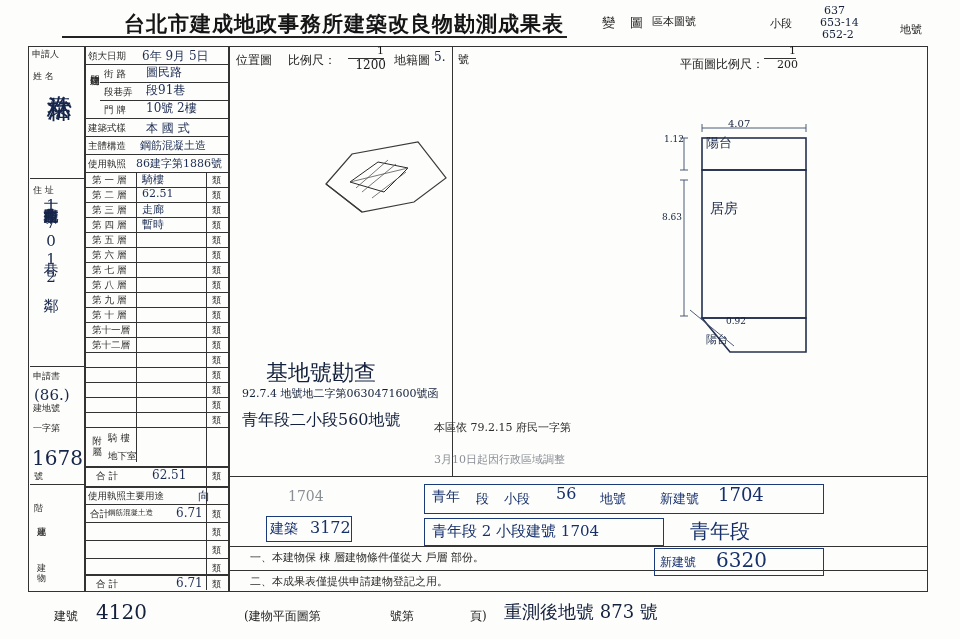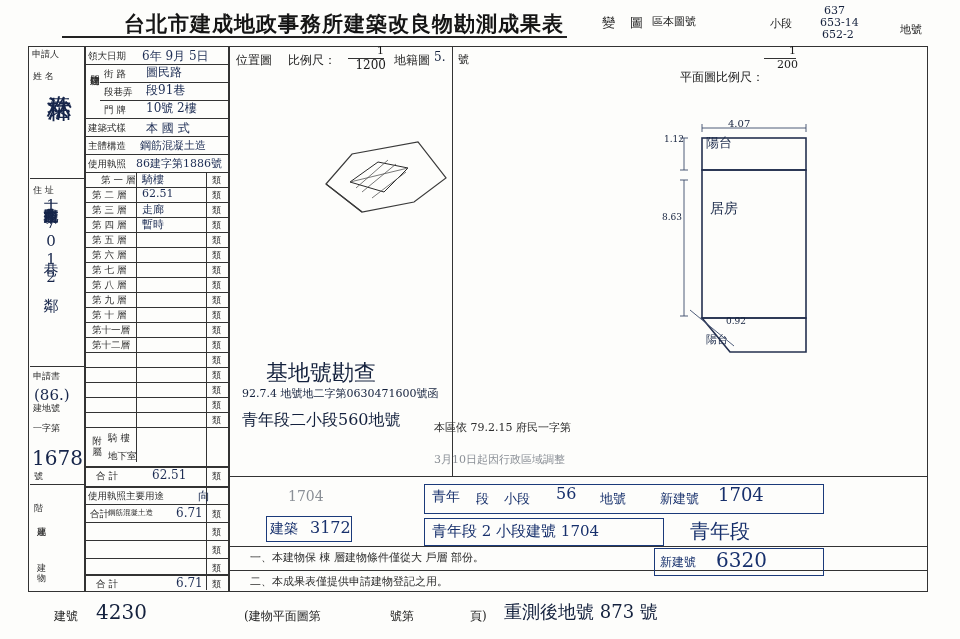--- a/index.html
+++ b/index.html
@@ -206,21 +206,21 @@
   <div class="abs hline" style="left:84px; top:154px; width:144px;"></div>
 
   <div class="abs tbl-row-lbl" style="left:88px; top:158px;">使用執照</div>
   <div class="abs tbl-val" style="left:136px; top:156px; font-size:11px;">86建字第1886號</div>
   <div class="abs hline" style="left:84px; top:172px; width:144px;"></div>
 
   <div class="abs vline" style="left:136px; top:172px; height:290px;"></div>
   <div class="abs vline" style="left:206px; top:172px; height:418px;"></div>
 
   <div class="abs" id="floors-holder" style="left:84px; top:172px; width:144px;">
-      <div class="tbl-row-lbl" style="position: absolute; left: 8px; top: 2px; margin-left: 9px;">第 一 層</div>
+      <div class="tbl-row-lbl" style="position: absolute; left: 8px; top: 2px;">第 一 層</div>
       <div class="tbl-val" style="position: absolute; left: 58px; top: 0px; font-size: 11px;">騎樓</div>
       <div class="unit-lbl" style="position: absolute; left: 128px; top: 2px;">類</div>
       <div class="hline" style="position: absolute; left: 0px; top: 15px; width: 144px;"></div>
       <div class="tbl-row-lbl" style="position: absolute; left: 8px; top: 17px;">第 二 層</div>
       <div class="tbl-val" style="position: absolute; left: 58px; top: 15px; font-size: 11px;">62.51</div>
       <div class="unit-lbl" style="position: absolute; left: 128px; top: 17px;">類</div>
       <div class="hline" style="position: absolute; left: 0px; top: 30px; width: 144px;"></div>
       <div class="tbl-row-lbl" style="position: absolute; left: 8px; top: 32px;">第 三 層</div>
       <div class="tbl-val" style="position: absolute; left: 58px; top: 30px; font-size: 11px;">走廊</div>
       <div class="unit-lbl" style="position: absolute; left: 128px; top: 32px;">類</div>
@@ -323,21 +323,21 @@
   <svg class="abs" id="map-poly" width="130" height="90" viewBox="0 0 130 90">
     <polygon points="4,44 30,14 96,2 124,38 92,62 40,72" fill="none" stroke="#3a3a3a" stroke-width="1.2"></polygon>
     <polygon points="28,42 56,22 86,28 62,52" fill="none" stroke="#2a2a2a" stroke-width="1"></polygon>
     <line x1="28" y1="42" x2="86" y2="28" stroke="#555" stroke-width="0.8"></line>
     <line x1="40" y1="52" x2="74" y2="24" stroke="#555" stroke-width="0.8"></line>
     <line x1="50" y1="58" x2="84" y2="32" stroke="#555" stroke-width="0.8"></line>
     <line x1="34" y1="48" x2="66" y2="20" stroke="#555" stroke-width="0.8"></line>
     <line x1="4" y1="44" x2="40" y2="72" stroke="#3a3a3a" stroke-width="1.2"></line>
   </svg>
 
-  <div class="abs" style="left:680px; top:69px; font-size:12px; font-family:'DejaVu Serif',serif;">平面圖比例尺：</div>
+  <div class="abs" style="left:680px; top:56px; font-size:12px; font-family:'DejaVu Serif',serif;">平面圖比例尺：</div>
   <div class="abs ctr" style="left:764px; top:44px; width:32px; font-size:11px; font-family:'DejaVu Serif',serif;">1</div>
   <div class="abs" style="left:764px; top:58px; width:32px; height:1px; background:#333;"></div>
   <div class="abs ctr" style="left:762px; top:58px; width:36px; font-size:11px; font-family:'DejaVu Serif',serif;">200</div>
 
   <svg class="abs" style="left:660px; top:120px;" width="200" height="250" viewBox="0 0 200 250">
 
     <rect x="42" y="18" width="104" height="32" fill="none" stroke="#24304f" stroke-width="1.6"></rect>
 
     <rect x="42" y="50" width="104" height="148" fill="none" stroke="#24304f" stroke-width="1.6"></rect>
 
@@ -393,19 +393,19 @@
   <div class="abs stamp-txt" style="left:690px; top:518px; font-size:20px;">青年段</div>
 
   <div class="abs stamp-box" style="left:654px; top:548px; width:170px; height:28px;"></div>
   <div class="abs stamp-txt" style="left:660px; top:554px; font-size:12px;">新建號</div>
   <div class="abs stamp-txt" style="left:716px; top:548px; font-size:20px;">6320</div>
 
   <div class="abs notice" style="left:250px; top:550px; width:400px;">一、本建物保  棟  層建物條件僅從大  戶層     部份。</div>
   <div class="abs notice" style="left:250px; top:574px; width:400px;">二、本成果表僅提供申請建物登記之用。</div>
 
   <div class="abs footer-txt" style="left:54px; top:608px;">建號</div>
-  <div class="abs hand" style="left:96px; top:600px; font-size:20px;">4230</div>
+  <div class="abs hand" style="left:96px; top:600px; font-size:20px;">4120</div>
   <div class="abs paren" style="left:244px; top:608px;">(建物平面圖第</div>
   <div class="abs paren" style="left:390px; top:608px;">號第</div>
   <div class="abs paren" style="left:470px; top:608px;">頁)</div>
   <div class="abs hand" style="left:504px; top:600px; font-size:18px;">重測後地號 873 號</div>
 
 </div>
 
 </body></html>

